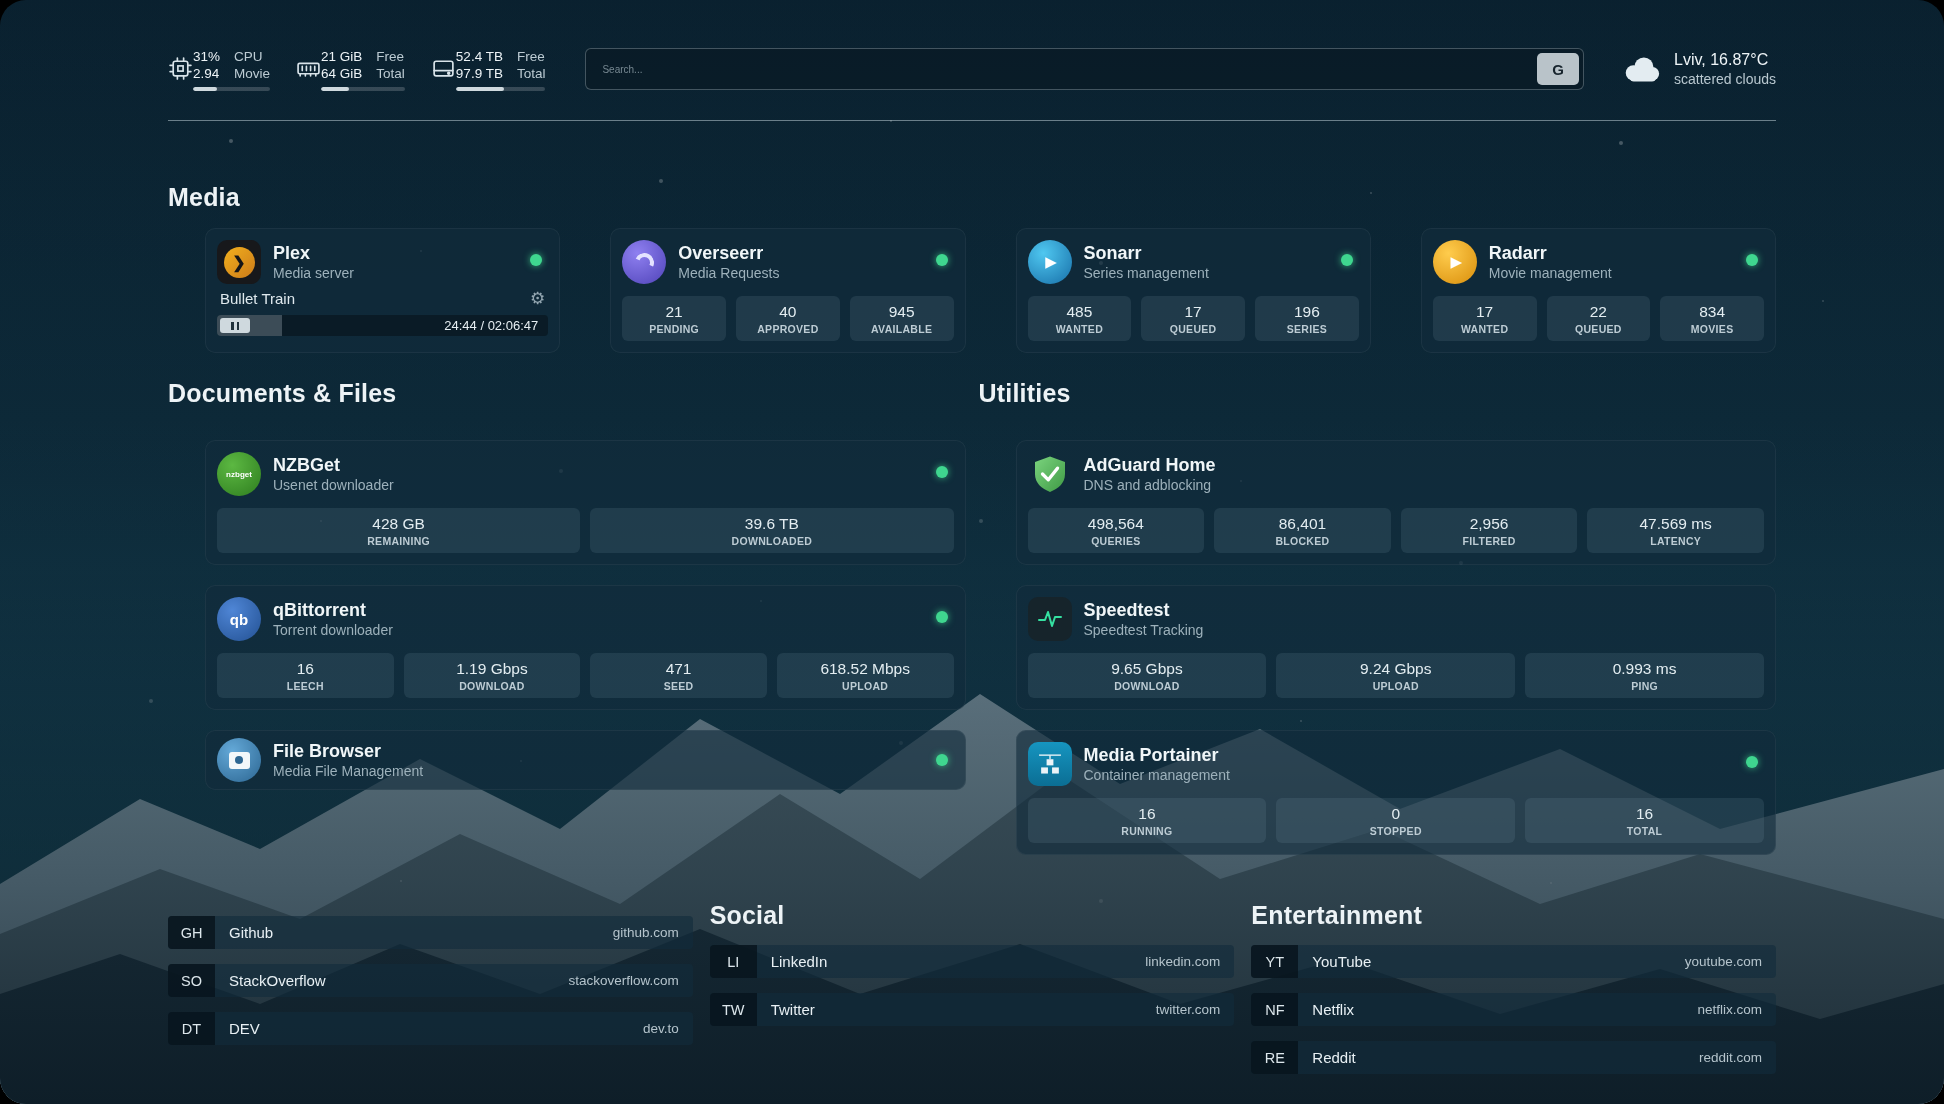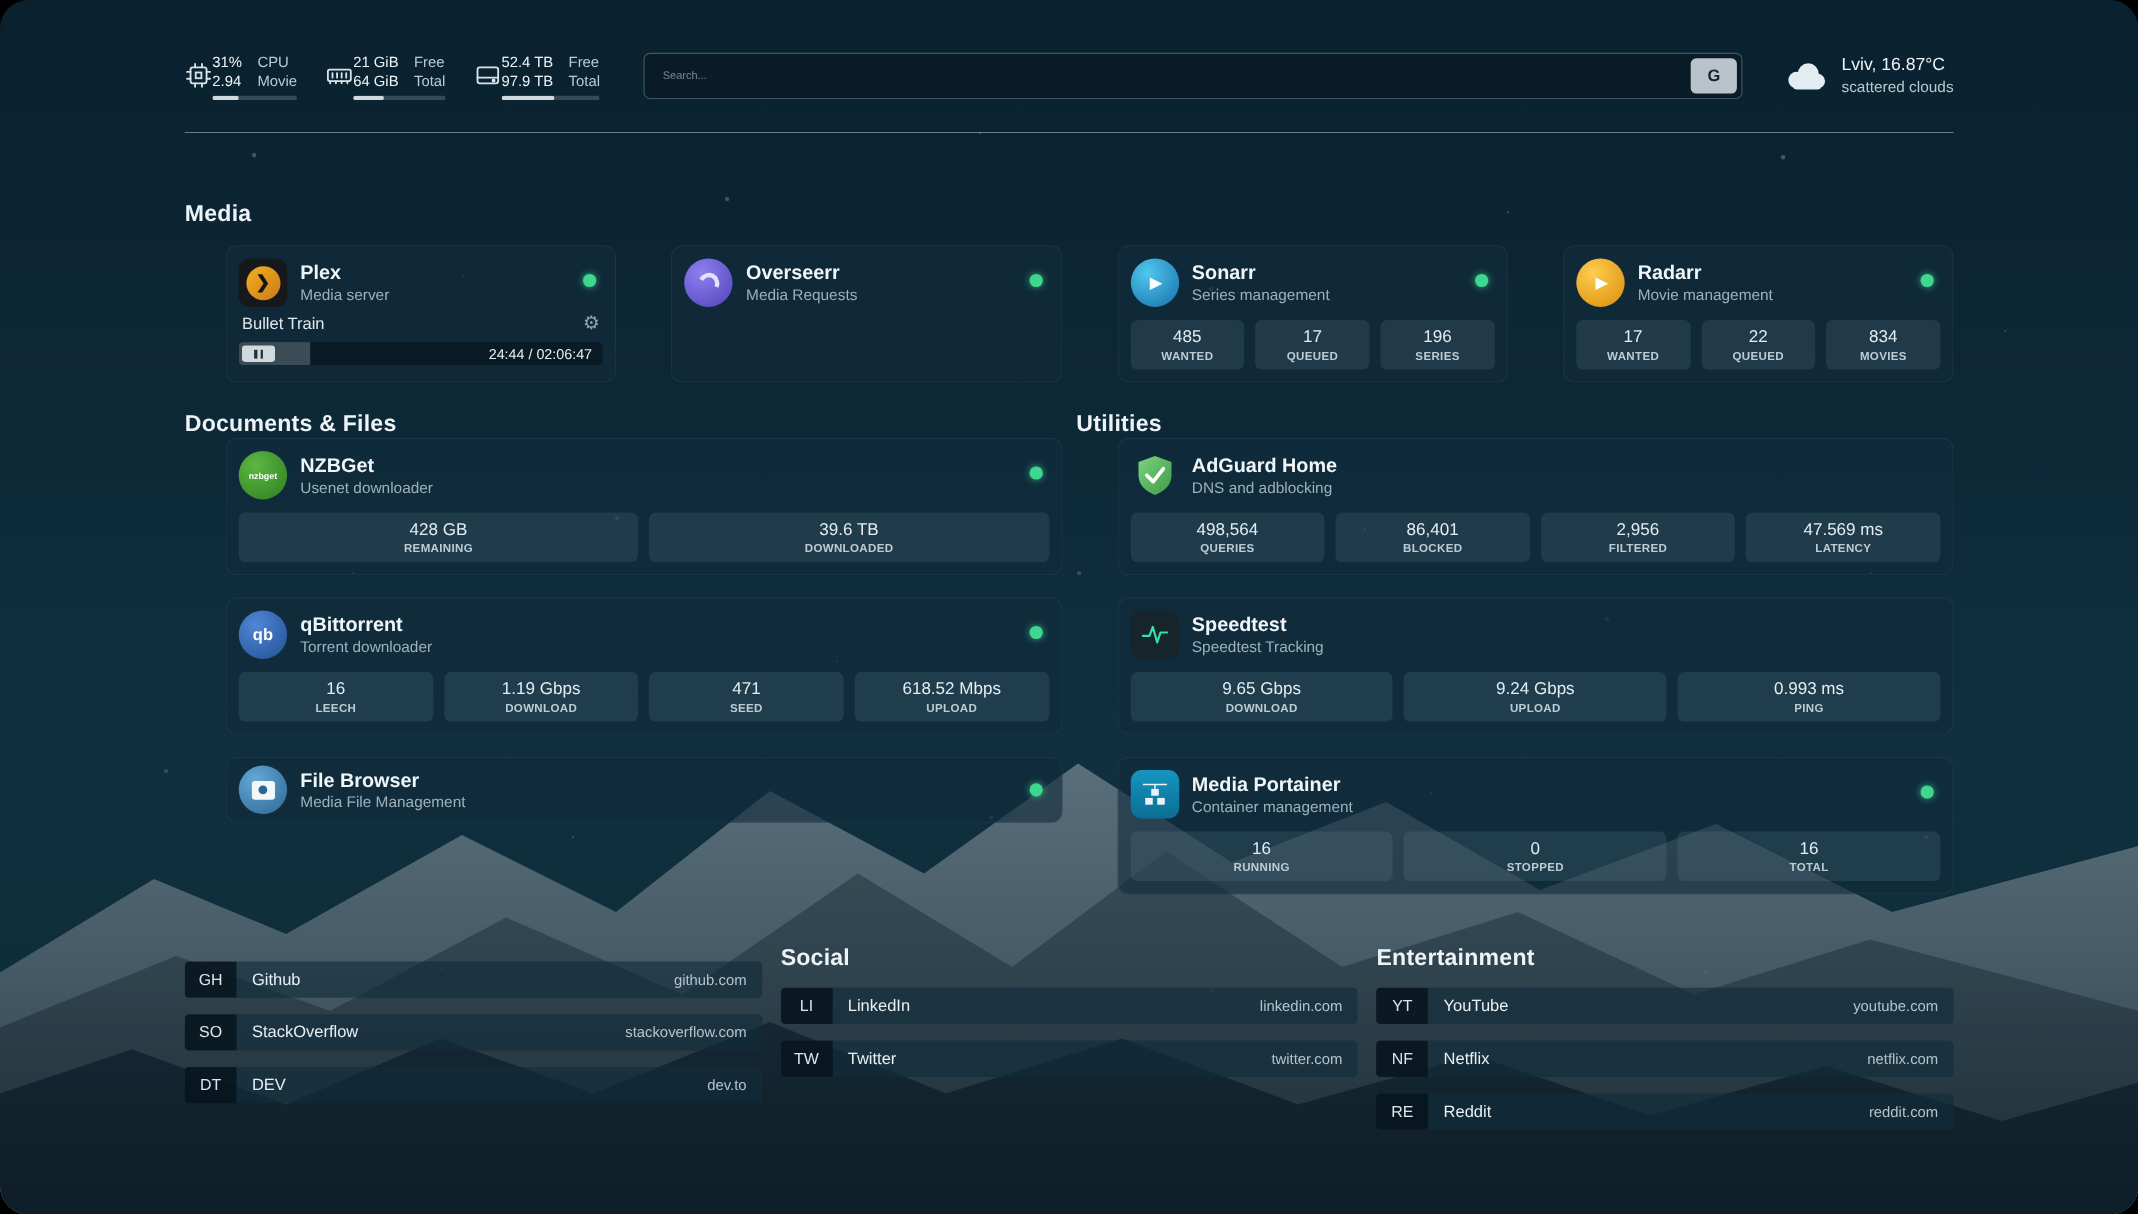--- a/index.html
+++ b/index.html
@@ -45,26 +45,26 @@
     border-radius:6px;color:#e6eef2;font-size:10px;padding:0 62px 0 16px;font-family:"Liberation Sans",sans-serif;outline:none;}
   .search input::placeholder{color:rgba(205,222,230,.55);}
   .search-btn{position:absolute;right:5px;top:5px;width:42px;height:32px;border:none;border-radius:5px;
     background:#b9c3c9;color:#16232c;font-weight:bold;font-size:15px;cursor:pointer;font-family:"Liberation Sans",sans-serif;}
   .weather{display:flex;align-items:center;gap:12px;cursor:pointer;}
   .weather-line1{font-size:16px;color:#eef4f7;line-height:20px;}
   .weather-line2{font-size:14px;color:#b9c8d0;line-height:18px;}
   .divider{border-top:1px solid rgba(225,240,246,.45);margin-top:22px;}
 
   
-  h2{margin:0;font-size:21px;font-weight:700;color:#edf3f6;letter-spacing:.2px;}
+  h2{margin:0;font-size:25px;font-weight:700;color:#edf3f6;letter-spacing:.2px;}
   .sec-media{margin:62px 0 16px;}
   .cards-row{display:flex;gap:13px;}
   .columns{display:flex;gap:13px;margin-top:26px;}
   .column{flex:1;min-width:0;}
-  .column h2{margin-bottom:0;}
+  .column h2{margin-bottom:32px;}
   .column .card + .card{margin-top:20px;}
 
   
   .card{position:relative;flex:1;background:rgba(17,44,59,.62);border-radius:10px;padding:12px;
     box-shadow:inset 0 0 0 1px rgba(255,255,255,.05);margin-left:37px;}
   .card-slim{padding:8px 12px;}
   .card-header{display:flex;align-items:center;gap:12px;min-height:44px;}
   .svc-name{font-size:18px;font-weight:600;color:#f0f6f8;line-height:22px;}
   .svc-sub{font-size:14px;color:#9db1bb;line-height:18px;}
   .status-dot{position:absolute;top:26px;right:18px;width:12px;height:12px;border-radius:50%;}
@@ -255,20 +255,34 @@
         <span class="status-dot" style="background:#3fd68f;box-shadow:0 0 7px rgba(63,214,143,.8);"></span>
         <div class="card-header">
           <div class="svc-icon icon-overseerr">
               <span class="swirl"></span>
             </div>
           <div>
             <div class="svc-name">Overseerr</div>
             <div class="svc-sub">Media Requests</div>
           </div>
         </div>
+        <div class="stats-row">
+          <div class="stat">
+            <div class="stat-value">21</div>
+              <div class="stat-label">PENDING</div>
+          </div>
+          <div class="stat">
+            <div class="stat-value">40</div>
+              <div class="stat-label">APPROVED</div>
+          </div>
+          <div class="stat">
+            <div class="stat-value">945</div>
+              <div class="stat-label">AVAILABLE</div>
+          </div>
+        </div>
       </div>
 
       <div class="card">
         <span class="status-dot" style="background:#3fd68f;box-shadow:0 0 7px rgba(63,214,143,.8);"></span>
         <div class="card-header">
           <div class="svc-icon icon-sonarr">
               <span class="arrow"></span>
             </div>
           <div>
             <div class="svc-name">Sonarr</div>

